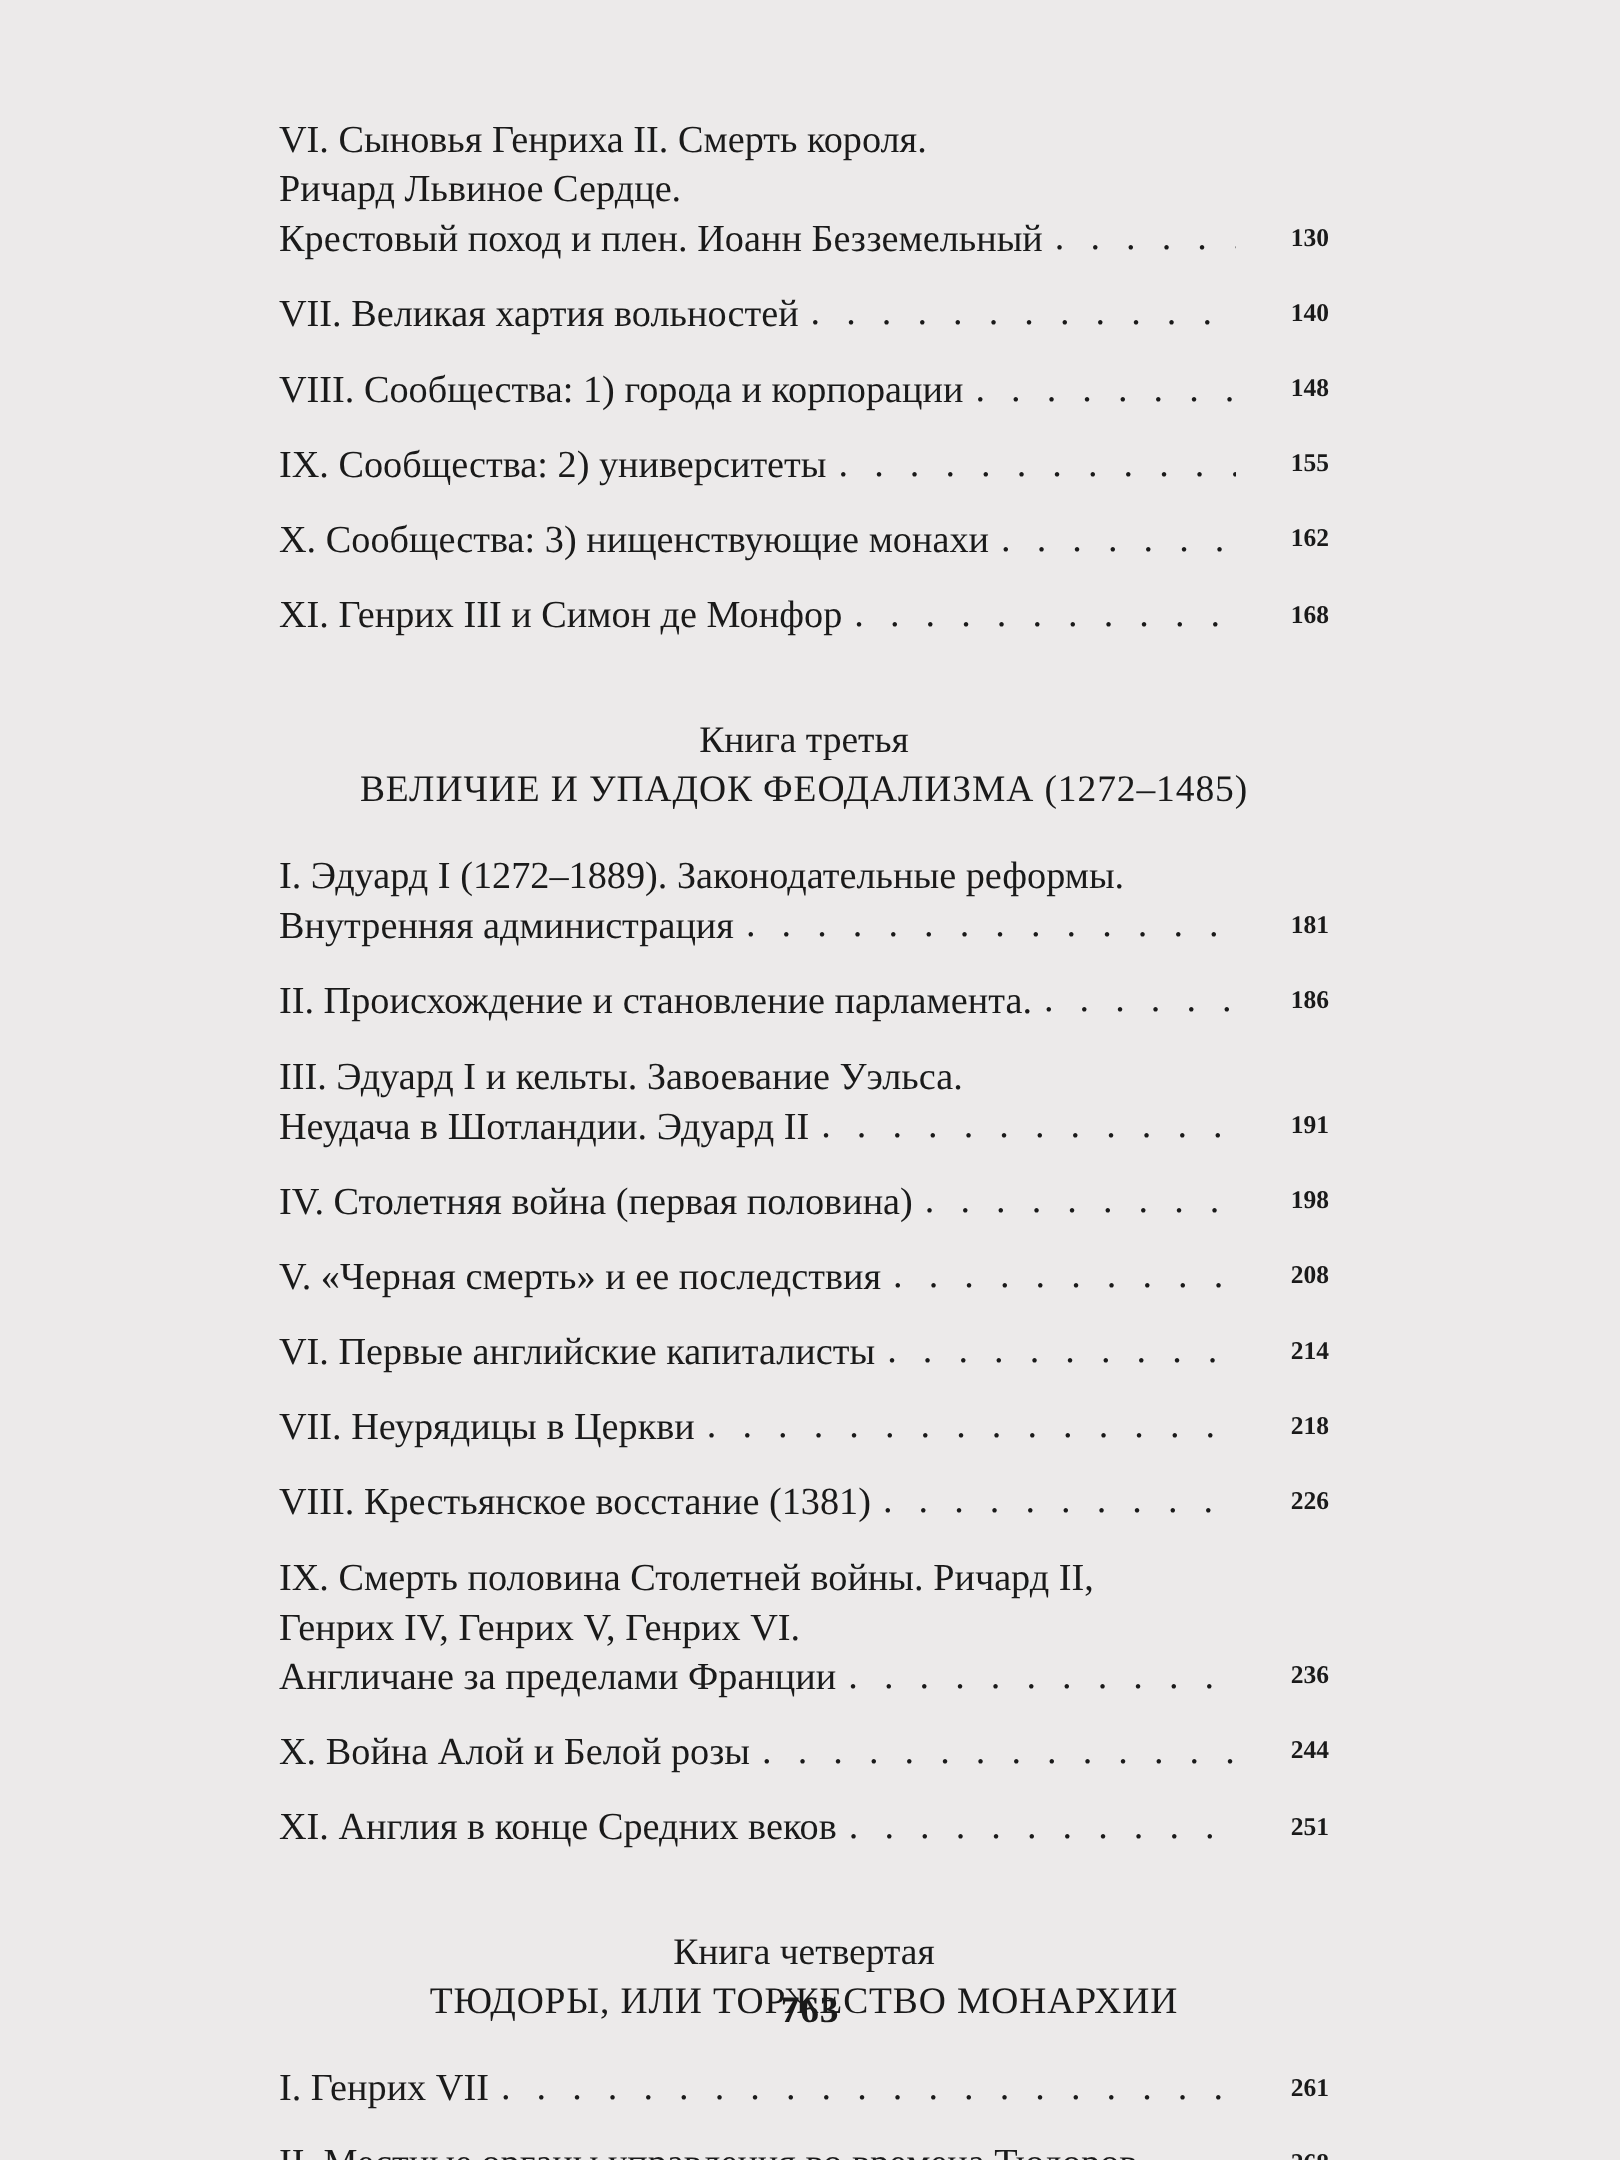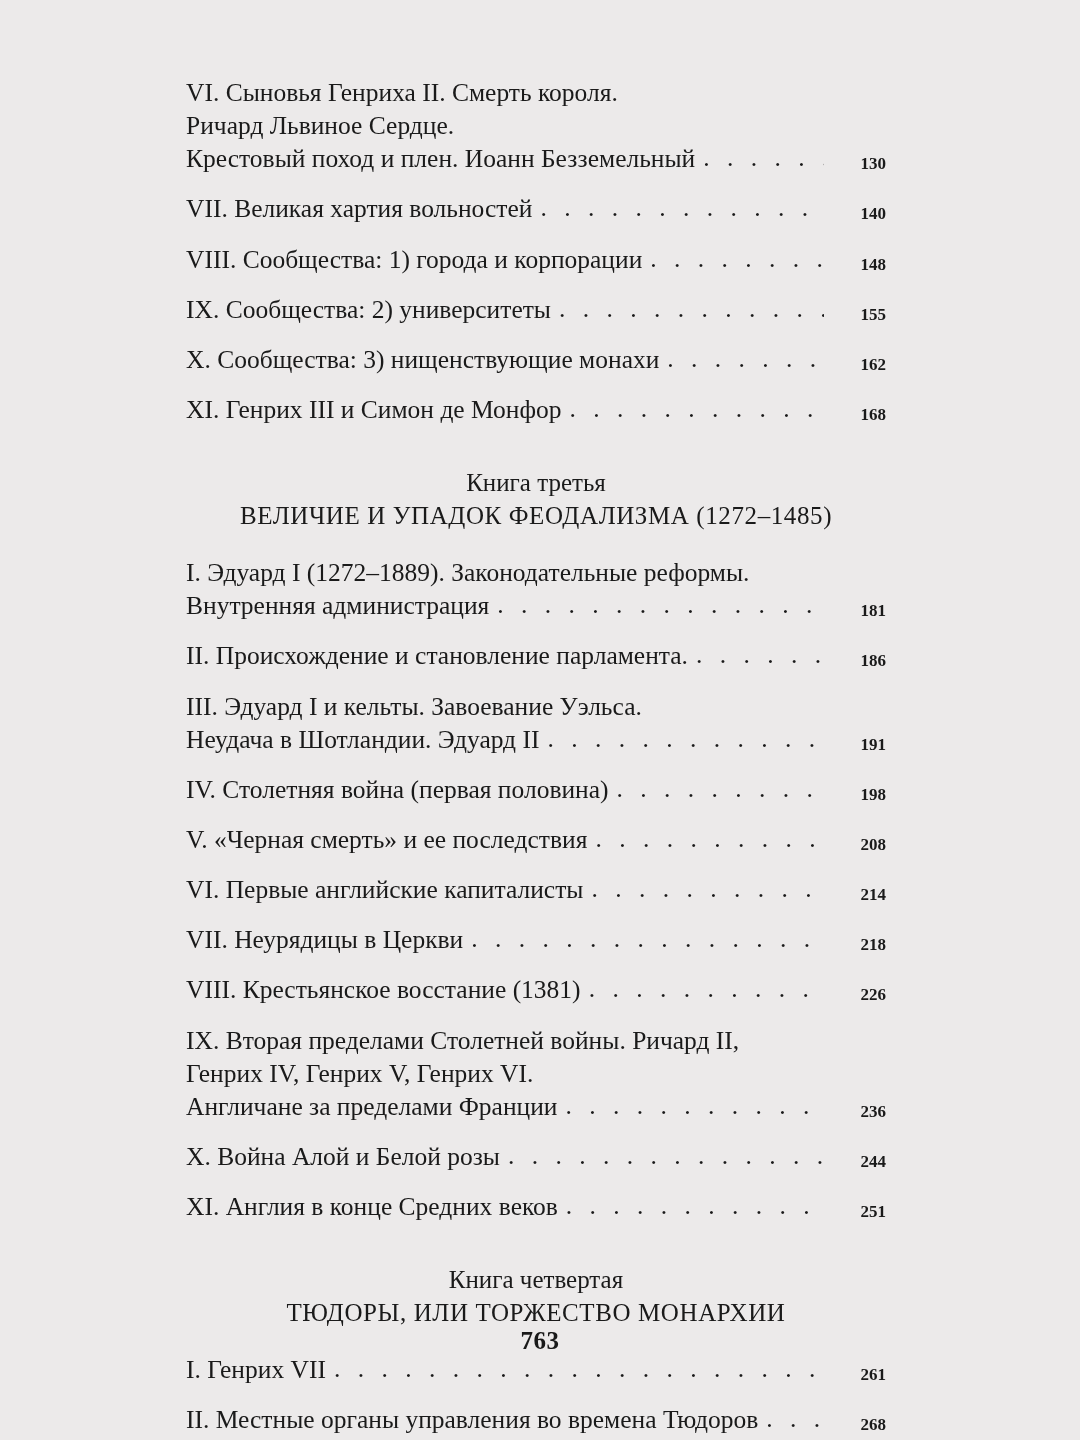--- a/index.html
+++ b/index.html
@@ -36,21 +36,21 @@
     margin-bottom: 17px;
     font-size: 25.5px;
     line-height: 1.30;
   }
   .entry .line {
     display: block;
   }
   
   .lastline {
     display: flex;
-    align-items: flex-end;
+    align-items: center;
     width: 100%;
   }
   .lastline .title {
     white-space: pre;
     flex: 0 0 auto;
   }
   .lastline .leader {
     flex: 1 1 auto;
     overflow: hidden;
     white-space: nowrap;
@@ -68,21 +68,21 @@
     flex: 0 0 auto;
     font-weight: bold;
     width: 56px;
     text-align: right;
     font-size: 17px;
   }
 
   
   .book-heading {
     text-align: center;
-    margin-top: 43px;
+    margin-top: 54px;
     margin-bottom: 26px;
   }
   .book-heading .book-label {
     font-size: 25px;
     display: block;
     margin-bottom: 5px;
   }
   .book-heading .book-title {
     font-size: 25px;
     display: block;
@@ -205,21 +205,21 @@
         </div>
       </div>
       <div class="entry">
         <div class="lastline">
           <span class="title">VIII. Крестьянское восстание (1381)</span>
           <span class="leader"></span>
           <span class="pagenum">226</span>
         </div>
       </div>
       <div class="entry">
-        <span class="line">IX. Вторая пределами Столетней войны. Ричард II,</span>
+        <span class="line">IX. Смерть половина Столетней войны. Ричард II,</span>
         <span class="line">Генрих IV, Генрих V, Генрих VI.</span>
         <div class="lastline">
           <span class="title">Англичане за пределами Франции</span>
           <span class="leader"></span>
           <span class="pagenum">236</span>
         </div>
       </div>
       <div class="entry">
         <div class="lastline">
           <span class="title">X. Война Алой и Белой розы</span>

